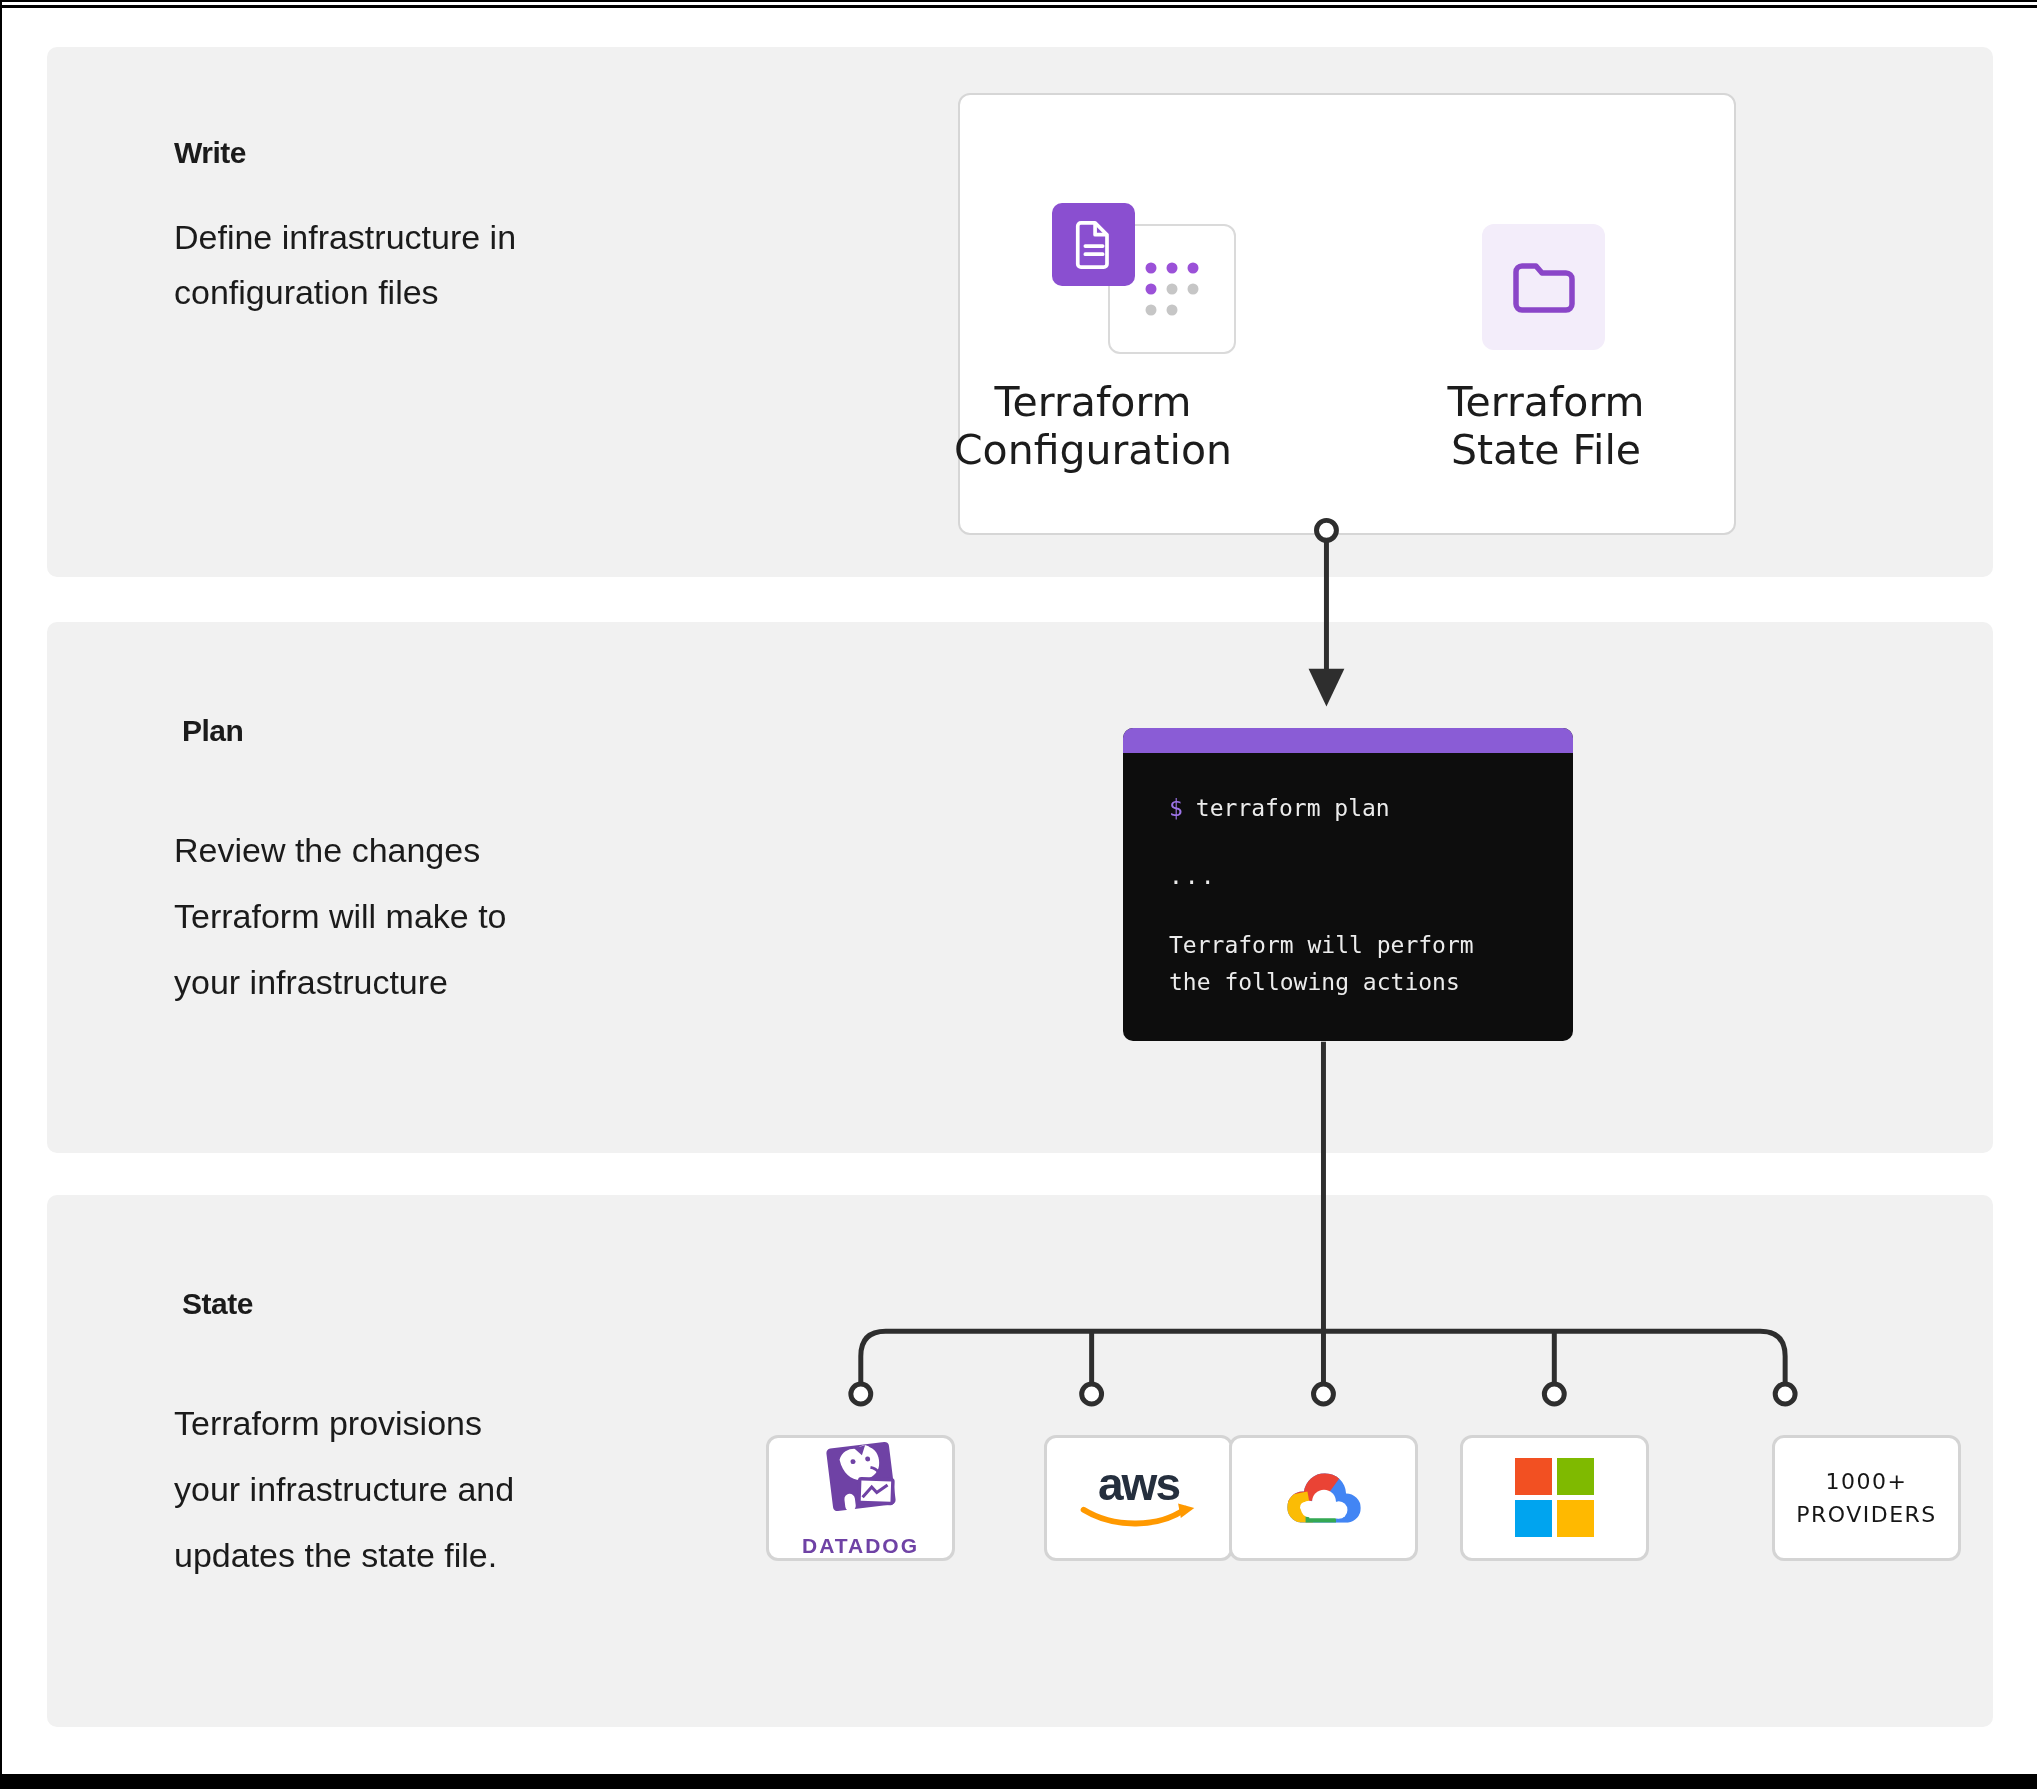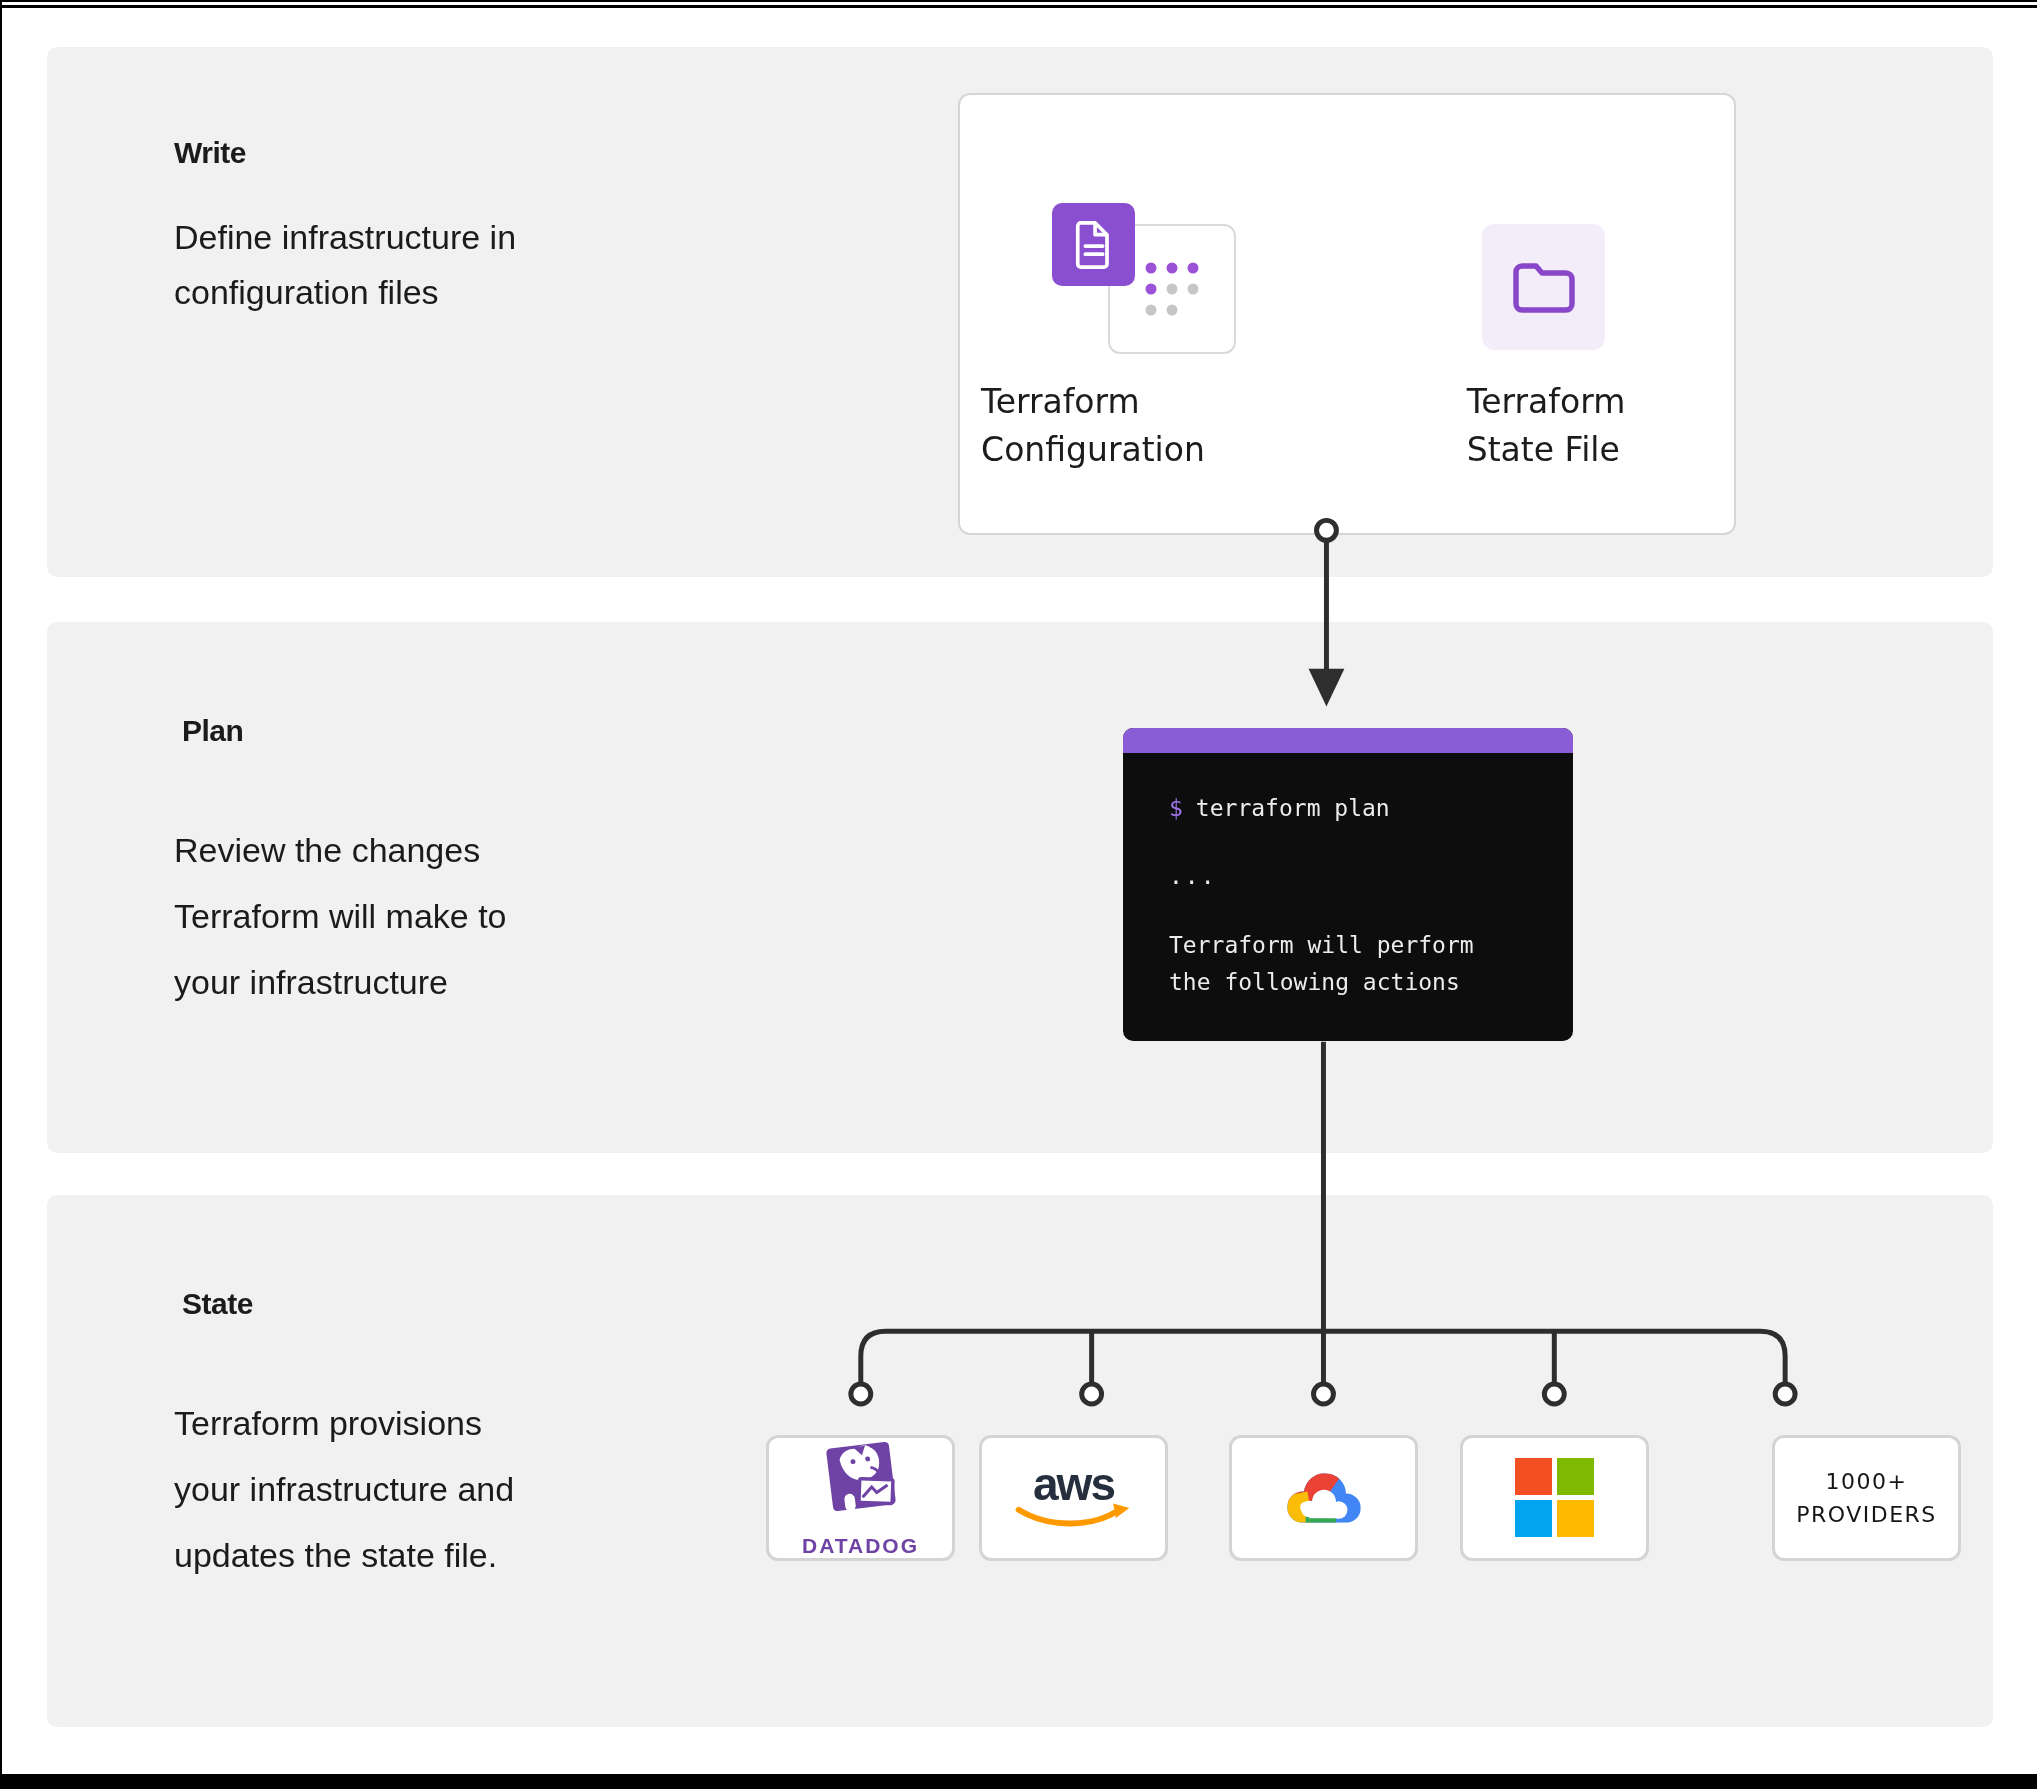--- a/index.html
+++ b/index.html
@@ -37,39 +37,39 @@
   .dots-card{position:absolute;left:148px;top:129px;width:124px;height:126px;background:#fff;
     border:2px solid #dadada;border-radius:12px;z-index:1;}
   .dots-grid{position:absolute;left:50%;top:50%;transform:translate(-50%,-50%);
     display:grid;grid-template-columns:repeat(3,11px);grid-auto-rows:11px;gap:10px;}
   .dot{width:11px;height:11px;border-radius:50%;}
   .dot.p{background:var(--dot-purple,#9b51d8);}
   .dot.g{background:var(--dot-gray,#c6c6c6);}
   .dot.none{background:transparent;}
   .state-square{position:absolute;left:522px;top:129px;width:123px;height:126px;border-radius:12px;
     background:var(--purple-light,#f3edfa);display:flex;align-items:center;justify-content:center;}
-  .item-label{position:absolute;top:283px;transform:translateX(-50%);
-    font-family:"DejaVu Sans", sans-serif;font-size:33px;line-height:48px;color:#1c1c1c;white-space:pre-line;}
+  .item-label{position:absolute;top:283px;transform:translateX(-50%);text-align:center;
+    font-family:"DejaVu Sans", sans-serif;font-size:41px;line-height:48px;color:#1c1c1c;white-space:pre-line;}
   .label-config{left:133px;}
   .label-state{left:586px;}
 
   
   .terminal{position:absolute;left:1076px;top:106px;width:450px;height:313px;border-radius:10px;
     background:var(--terminal-bg,#0d0d0d);box-sizing:border-box;}
   .terminal-titlebar{height:25px;background:var(--terminal-header,#8a5cd6);border-radius:10px 10px 0 0;}
   .terminal-body{padding:42px 0 0 46px;font-family:"DejaVu Sans Mono", monospace;font-size:23px;
     color:var(--terminal-text,#ececec);}
   .terminal-prompt{color:var(--prompt-purple,#9d74e8);margin-right:13px;}
   .terminal-ellipsis{margin-top:42px;letter-spacing:2px;}
   .terminal-output{margin-top:38px;line-height:37px;white-space:pre-line;}
 
   
   .tile{position:absolute;top:240px;width:189px;height:126px;background:#fff;border:3px solid #d4d4d4;
     border-radius:12px;box-sizing:border-box;display:flex;flex-direction:column;align-items:center;justify-content:center;}
-  .tile-1{left:719px;justify-content:space-between;}.tile-2{left:932px;text-align:center;}.tile-3{left:1182px;}.tile-4{left:1413px;}.tile-5{left:1725px;}
+  .tile-1{left:719px;justify-content:space-between;}.tile-2{left:997px;text-align:center;}.tile-3{left:1182px;}.tile-4{left:1413px;}.tile-5{left:1725px;}
   .datadog-label{font-size:21px;font-weight:700;letter-spacing:2px;color:var(--datadog-purple,#6f42a5);margin-top:2px;}
   .aws-word{font-size:46px;font-weight:700;letter-spacing:-2px;line-height:38px;color:var(--aws-navy,#252f3e);}
   .providers-label{font-family:"DejaVu Sans", sans-serif;font-size:22px;line-height:33px;letter-spacing:1.5px;
     text-align:center;color:#161616;white-space:pre-line;}
 
   
   .overlay{position:absolute;left:0;top:0;z-index:20;pointer-events:none;}
   .conn{stroke:var(--connector,#2e2e2e);stroke-width:5;fill:none;}
   .conn-fill{fill:var(--connector,#2e2e2e);}
   .conn-node{fill:#fff;stroke:var(--connector,#2e2e2e);stroke-width:5;}

